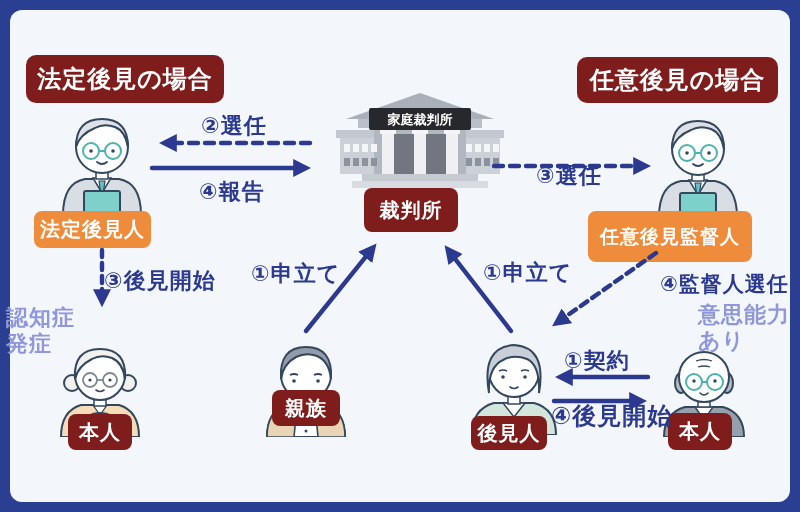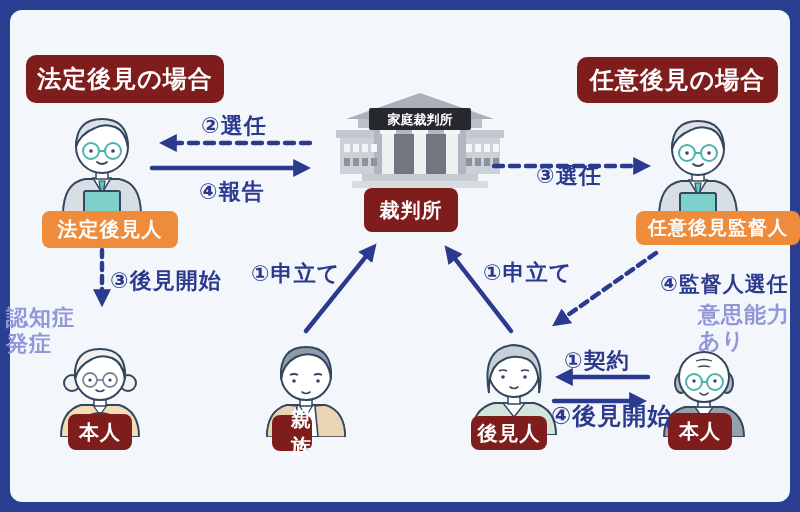--- a/index.html
+++ b/index.html
@@ -99,40 +99,40 @@
     <path d="M19,36 Q19,8 45,8 Q71,8 71,36 Q68,20 58,16 Q47,12 38,17 Q23,23 19,36 Z" fill="#dee2e8" stroke="#33475e" stroke-width="2"></path>
     <g stroke="#4ab3af" stroke-width="2" fill="none">
       <circle cx="34" cy="40" r="8"></circle>
         <circle cx="56" cy="40" r="8"></circle>
         <path d="M42,40 L48,40"></path>
     </g>
     <circle cx="34" cy="40" r="1.8" fill="#33475e"></circle>
       <circle cx="56" cy="40" r="1.8" fill="#33475e"></circle>
     <path d="M40,51 Q45,55 50,51" stroke="#33475e" stroke-width="1.8" fill="none" stroke-linecap="round"></path>
   </svg>
-  <div class="abs box-orange actor-label" style="left:42px;top:211px;width:136px;height:37px;">法定後見人</div>
+  <div class="abs box-orange actor-label" style="left:34px;top:211px;width:117px;height:37px;">法定後見人</div>
 
   <svg class="abs" style="left:653px;top:113px;" width="90" height="104" viewBox="0 0 90 104">
     <path d="M6,104 Q6,72 28,68 L62,68 Q84,72 84,104 Z" fill="#d9dee4" stroke="#33475e" stroke-width="2"></path>
     <path d="M36,67 L45,82 L54,67 Z" fill="#ffffff" stroke="#33475e" stroke-width="1.5"></path>
     <path d="M42,70 L45,90 L48,70 Z" fill="#62c4c4" stroke="#33475e" stroke-width="1.2"></path>
     <rect x="27" y="80" width="36" height="24" rx="2" fill="#7ed0cb" stroke="#33475e" stroke-width="2"></rect>
     <rect x="39" y="56" width="12" height="12" fill="#ffffff" stroke="#33475e" stroke-width="1.5"></rect>
     <circle cx="45" cy="36" r="26" fill="#ffffff" stroke="#33475e" stroke-width="2"></circle>
     <path d="M19,36 Q19,8 45,8 Q71,8 71,36 Q68,20 58,16 Q47,12 38,17 Q23,23 19,36 Z" fill="#dee2e8" stroke="#33475e" stroke-width="2"></path>
     <g stroke="#4ab3af" stroke-width="2" fill="none">
       <circle cx="34" cy="40" r="8"></circle>
         <circle cx="56" cy="40" r="8"></circle>
         <path d="M42,40 L48,40"></path>
     </g>
     <circle cx="34" cy="40" r="1.8" fill="#33475e"></circle>
       <circle cx="56" cy="40" r="1.8" fill="#33475e"></circle>
     <path d="M40,51 Q45,55 50,51" stroke="#33475e" stroke-width="1.8" fill="none" stroke-linecap="round"></path>
   </svg>
-  <div class="abs box-orange actor-label" style="left:636px;top:211px;width:164px;height:34px;font-size:19px;">任意後見監督人</div>
+  <div class="abs box-orange actor-label" style="left:588px;top:211px;width:164px;height:51px;font-size:19px;">任意後見監督人</div>
 
   <svg class="abs" style="left:55px;top:337px;" width="90" height="100" viewBox="0 0 90 100">
     <path d="M6,100 Q6,74 26,68 L64,68 Q84,74 84,100 Z" fill="#f6ddb9" stroke="#33475e" stroke-width="2"></path>
     <path d="M38,68 L45,78 L52,68 Z" fill="#ffffff" stroke="#33475e" stroke-width="1.3"></path>
     <ellipse cx="45" cy="86" rx="16" ry="10" fill="#ffffff" stroke="#33475e" stroke-width="2"></ellipse>
     <path d="M38,82 Q41,86 38,90 M45,81 Q48,86 45,91 M52,82 Q55,86 52,90" stroke="#33475e" stroke-width="1.2" fill="none"></path>
     <rect x="39" y="58" width="12" height="11" fill="#ffffff" stroke="#33475e" stroke-width="1.5"></rect>
     <circle cx="17" cy="46" r="8" fill="#f2f1ed" stroke="#33475e" stroke-width="2"></circle>
     <circle cx="73" cy="46" r="8" fill="#f2f1ed" stroke="#33475e" stroke-width="2"></circle>
     <circle cx="45" cy="38" r="25" fill="#ffffff" stroke="#33475e" stroke-width="2"></circle>
@@ -156,21 +156,21 @@
     <circle cx="45" cy="86" r="1.5" fill="#33475e"></circle>
       <circle cx="45" cy="94" r="1.5" fill="#33475e"></circle>
     <rect x="39" y="58" width="12" height="11" fill="#ffffff" stroke="#33475e" stroke-width="1.5"></rect>
     <circle cx="45" cy="38" r="25" fill="#ffffff" stroke="#33475e" stroke-width="2"></circle>
     <path d="M20,42 Q18,10 45,10 Q72,10 70,42 Q68,24 56,19 Q45,15 35,20 Q22,27 20,42 Z" fill="#919baa" stroke="#33475e" stroke-width="2"></path>
     <path d="M29,38 Q33,36 37,38 M53,38 Q57,36 61,38" stroke="#33475e" stroke-width="1.8" fill="none"></path>
     <circle cx="33" cy="44" r="1.8" fill="#33475e"></circle>
       <circle cx="57" cy="44" r="1.8" fill="#33475e"></circle>
     <path d="M41,55 Q45,58 49,55" stroke="#33475e" stroke-width="1.6" fill="none" stroke-linecap="round"></path>
   </svg>
-  <div class="abs box-navy actor-label" style="left:272px;top:415px;width:40px;height:36px;text-align:right;">親族</div>
+  <div class="abs box-navy actor-label" style="left:272px;top:390px;width:68px;height:36px;">親族</div>
 
   <svg class="abs" style="left:466px;top:335px;" width="96" height="100" viewBox="0 0 96 100">
     <path d="M6,100 Q6,74 28,68 L68,68 Q90,74 90,100 Z" fill="#d2e6db" stroke="#33475e" stroke-width="2"></path>
     <path d="M37,68 L48,82 L59,68 Z" fill="#ffffff" stroke="#33475e" stroke-width="1.5"></path>
     <rect x="42" y="57" width="12" height="12" fill="#ffffff" stroke="#33475e" stroke-width="1.5"></rect>
     <circle cx="48" cy="37" r="25" fill="#ffffff" stroke="#33475e" stroke-width="2"></circle>
     <path d="M23,58 Q15,12 48,10 Q81,12 73,58 Q74,30 61,24 Q48,19 37,25 Q22,32 23,58 Z" fill="#c9cfd7" stroke="#33475e" stroke-width="2"></path>
     <path d="M33,36 Q37,34 41,36 M55,36 Q59,34 63,36" stroke="#33475e" stroke-width="1.6" fill="none"></path>
     <circle cx="37" cy="42" r="1.8" fill="#33475e"></circle>
       <circle cx="59" cy="42" r="1.8" fill="#33475e"></circle>
@@ -212,21 +212,21 @@
       <path d="M511,331 L449,251" marker-end="url(#ah)"></path>
       <path d="M656,253 L558,322" stroke-dasharray="8 6" marker-end="url(#ah)"></path>
       <path d="M648,377 L562,377" marker-end="url(#ah)"></path>
       <path d="M554,401 L640,401" marker-end="url(#ah)"></path>
     </g>
   </svg>
 
   <div class="abs arrow-label" style="left:201px;top:111px;">②選任</div>
   <div class="abs arrow-label" style="left:199px;top:177px;">④報告</div>
   <div class="abs arrow-label" style="left:536px;top:121px;margin-top:40px;">③選任</div>
-  <div class="abs arrow-label" style="left:110px;top:266px;">③後見開始</div>
+  <div class="abs arrow-label" style="left:104px;top:266px;">③後見開始</div>
   <div class="abs arrow-label" style="left:251px;top:259px;">①申立て</div>
   <div class="abs arrow-label" style="left:483px;top:258px;">①申立て</div>
   <div class="abs arrow-label" style="left:628px;top:270px;font-size:21px;margin-left:32px;">④監督人選任</div>
   <div class="abs arrow-label" style="left:564px;top:346px;">①契約</div>
   <div class="abs arrow-label" style="left:551px;top:400px;font-size:24px;">④後見開始</div>
 
   <div class="abs note" style="left:6px;top:305px;width:86px;">
     <div>認知症</div>
     <div>発症</div>
   </div>

